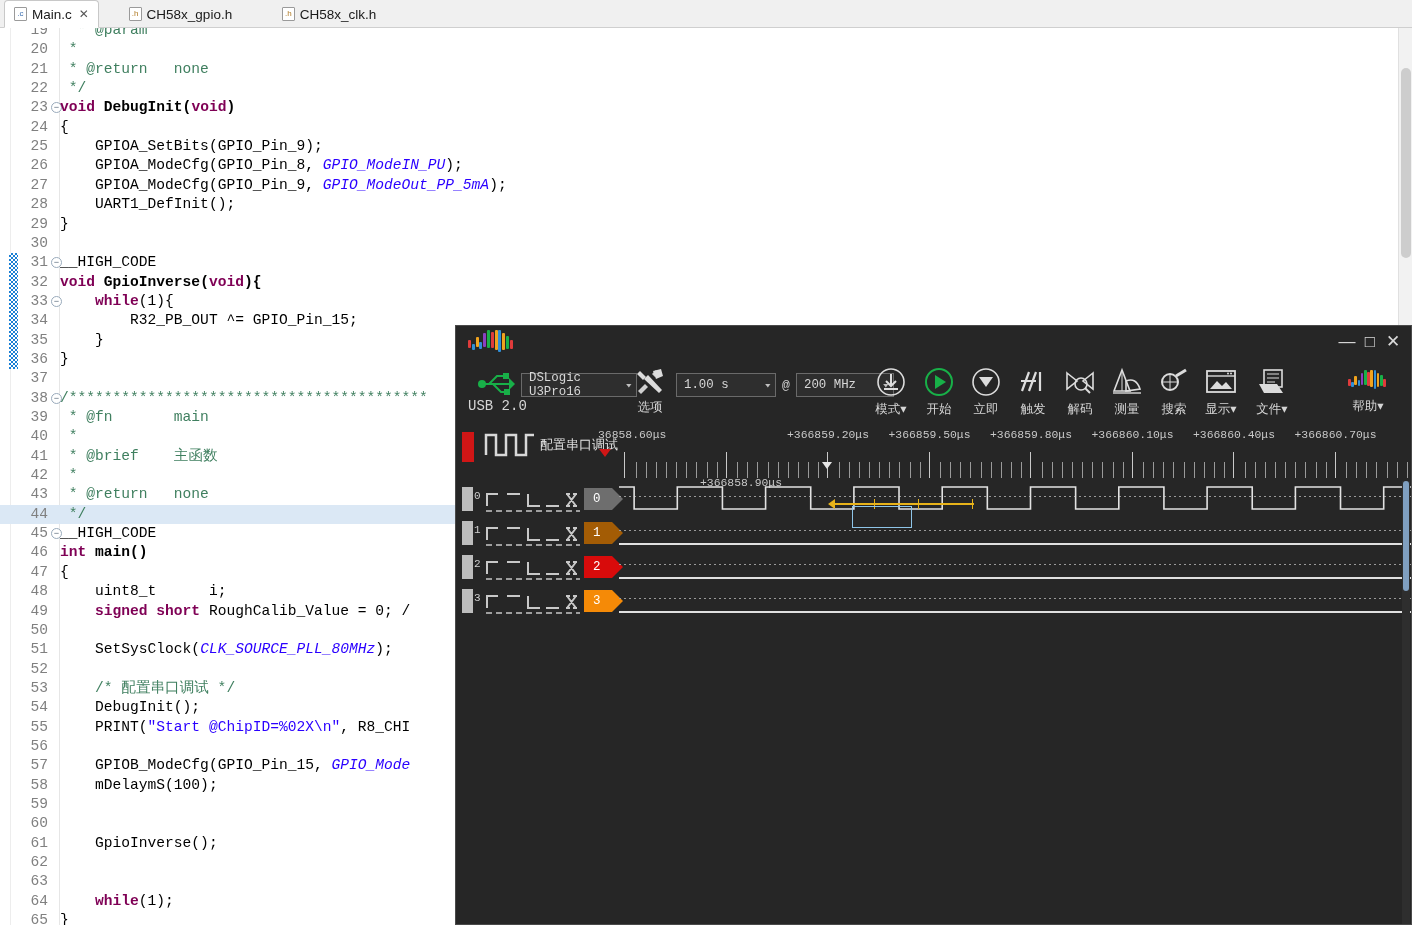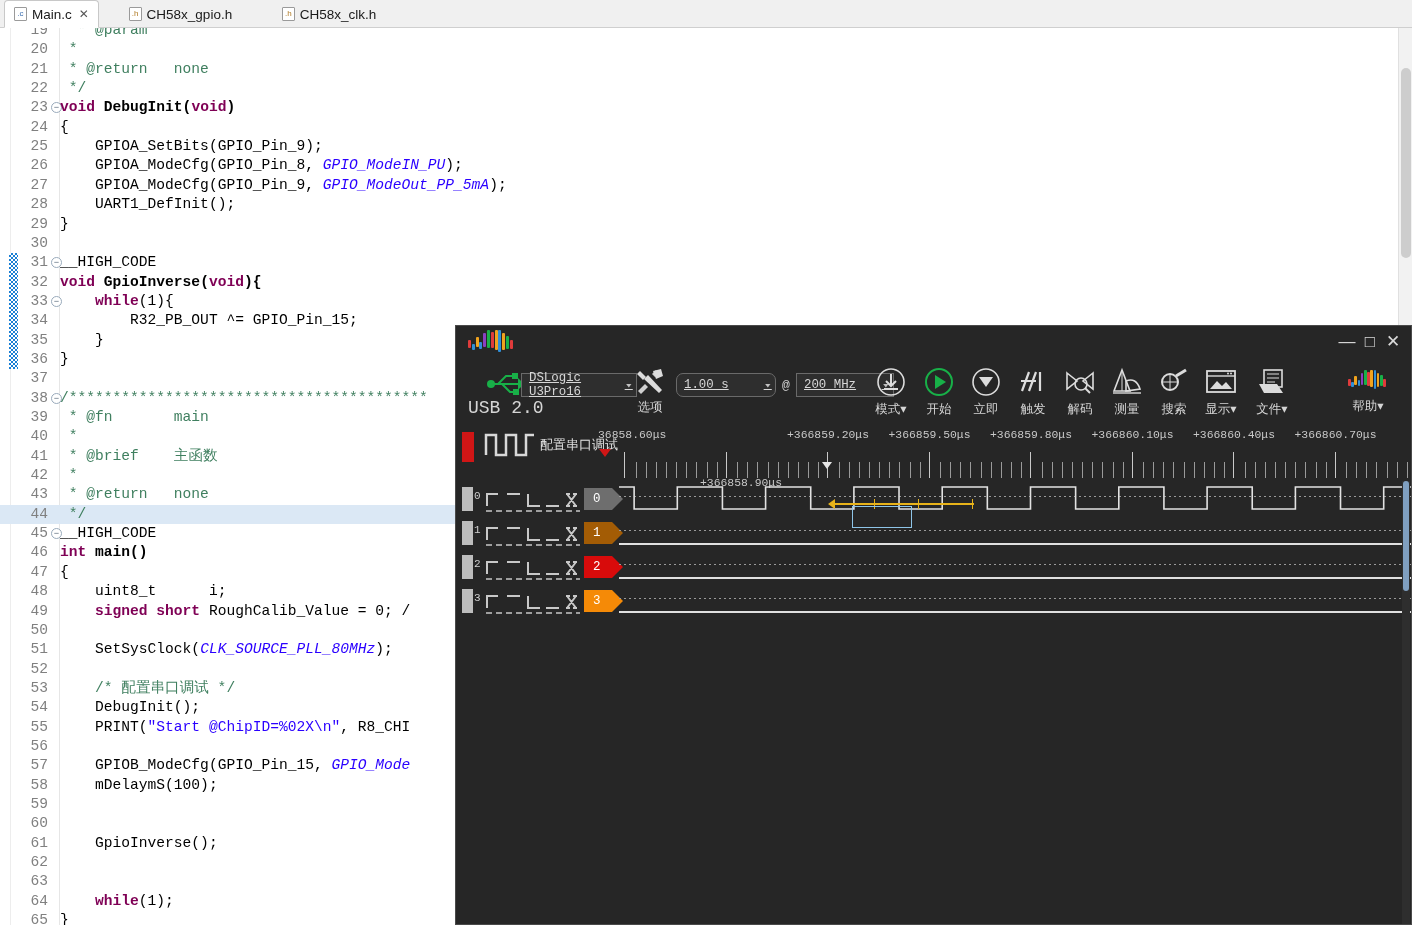--- a/index.html
+++ b/index.html
@@ -127,28 +127,28 @@
     width: 20px; height: 20px; color: #d9d9d9;
     font-size: 17px; line-height: 19px; text-align: center;
     font-family: "Liberation Sans", sans-serif;
   }
 
   .ds-toolbar { position: relative; height: 62px; }
   .tb-item {
     position: absolute; display: flex; flex-direction: column;
     align-items: center; gap: 2px;
   }
-  .tb-label { font-size: 18px; color: #d5d5d5; white-space: nowrap; }
+  .tb-label { font-size: 14px; color: #d5d5d5; white-space: nowrap; }
   .tb-label.cn { font-family: "DejaVu Sans", sans-serif; font-size: 12.5px; }
   .ds-combo {
     position: absolute; height: 24px;
     background: #2e2e2e; border: 1px solid #6a6a6a;
     color: #d7d7d7; font-size: 12.4px;
     display: flex; align-items: center; justify-content: space-between;
-    padding: 0 5px 0 7px; font-family: "Liberation Mono", monospace; text-decoration: underline;
+    padding: 0 5px 0 7px; font-family: "Liberation Mono", monospace;
   }
   .ds-combo .caret { font-size: 9px; color: #c0c0c0; transform: scaleX(1.5); }
   .at-sign { position: absolute; font-size: 13px; color: #d0d0d0; }
 
   .ds-ruler { position: relative; height: 56px; background: #262626; }
   .ds-redmark { position: absolute; left: 6px; top: 6px; width: 12px; height: 30px; background: #d01616; }
   .ds-pulseicon { position: absolute; left: 28px; top: 5px; width: 52px; height: 26px; }
   .ds-analyzer {
     position: absolute; left: 84px; top: 10px;
     font-family: "DejaVu Sans", sans-serif; font-size: 13px; color: #e2e2e2;
@@ -323,21 +323,21 @@
       <svg width="32" height="30" viewBox="0 0 32 30">
         <path d="M6 4 L12 10 L9 13 L3 7 Z" fill="#dcdcdc"></path>
         <path d="M10 12 L25 26 L28 23 L14 8 Z" fill="#dcdcdc"></path>
         <path d="M22 3 L18 7 L21 10 L25 6 Z" fill="#cfcfcf"></path>
         <path d="M19 4 L27 2 L29 9 L22 12 Z" fill="#dcdcdc"></path>
         <path d="M4 24 L11 17 L14 20 L7 27 Z" fill="#cfcfcf"></path>
       </svg>
       <div class="tb-label cn">选项</div>
     </div>
 
-    <div class="ds-combo" style="left:220px; top:9px; width:100px;border-radius:7px;">
+    <div class="ds-combo" style="left:220px; top:9px; width:100px;">
       <span>1.00 s</span>
       <span class="caret">▾</span>
     </div>
     <div class="at-sign" style="left:326px; top:14px;">@</div>
 
     <div class="ds-combo" style="left:340px; top:9px; width:98px;">
       <span>200 MHz</span>
       <span class="caret">▾</span>
     </div>
 

